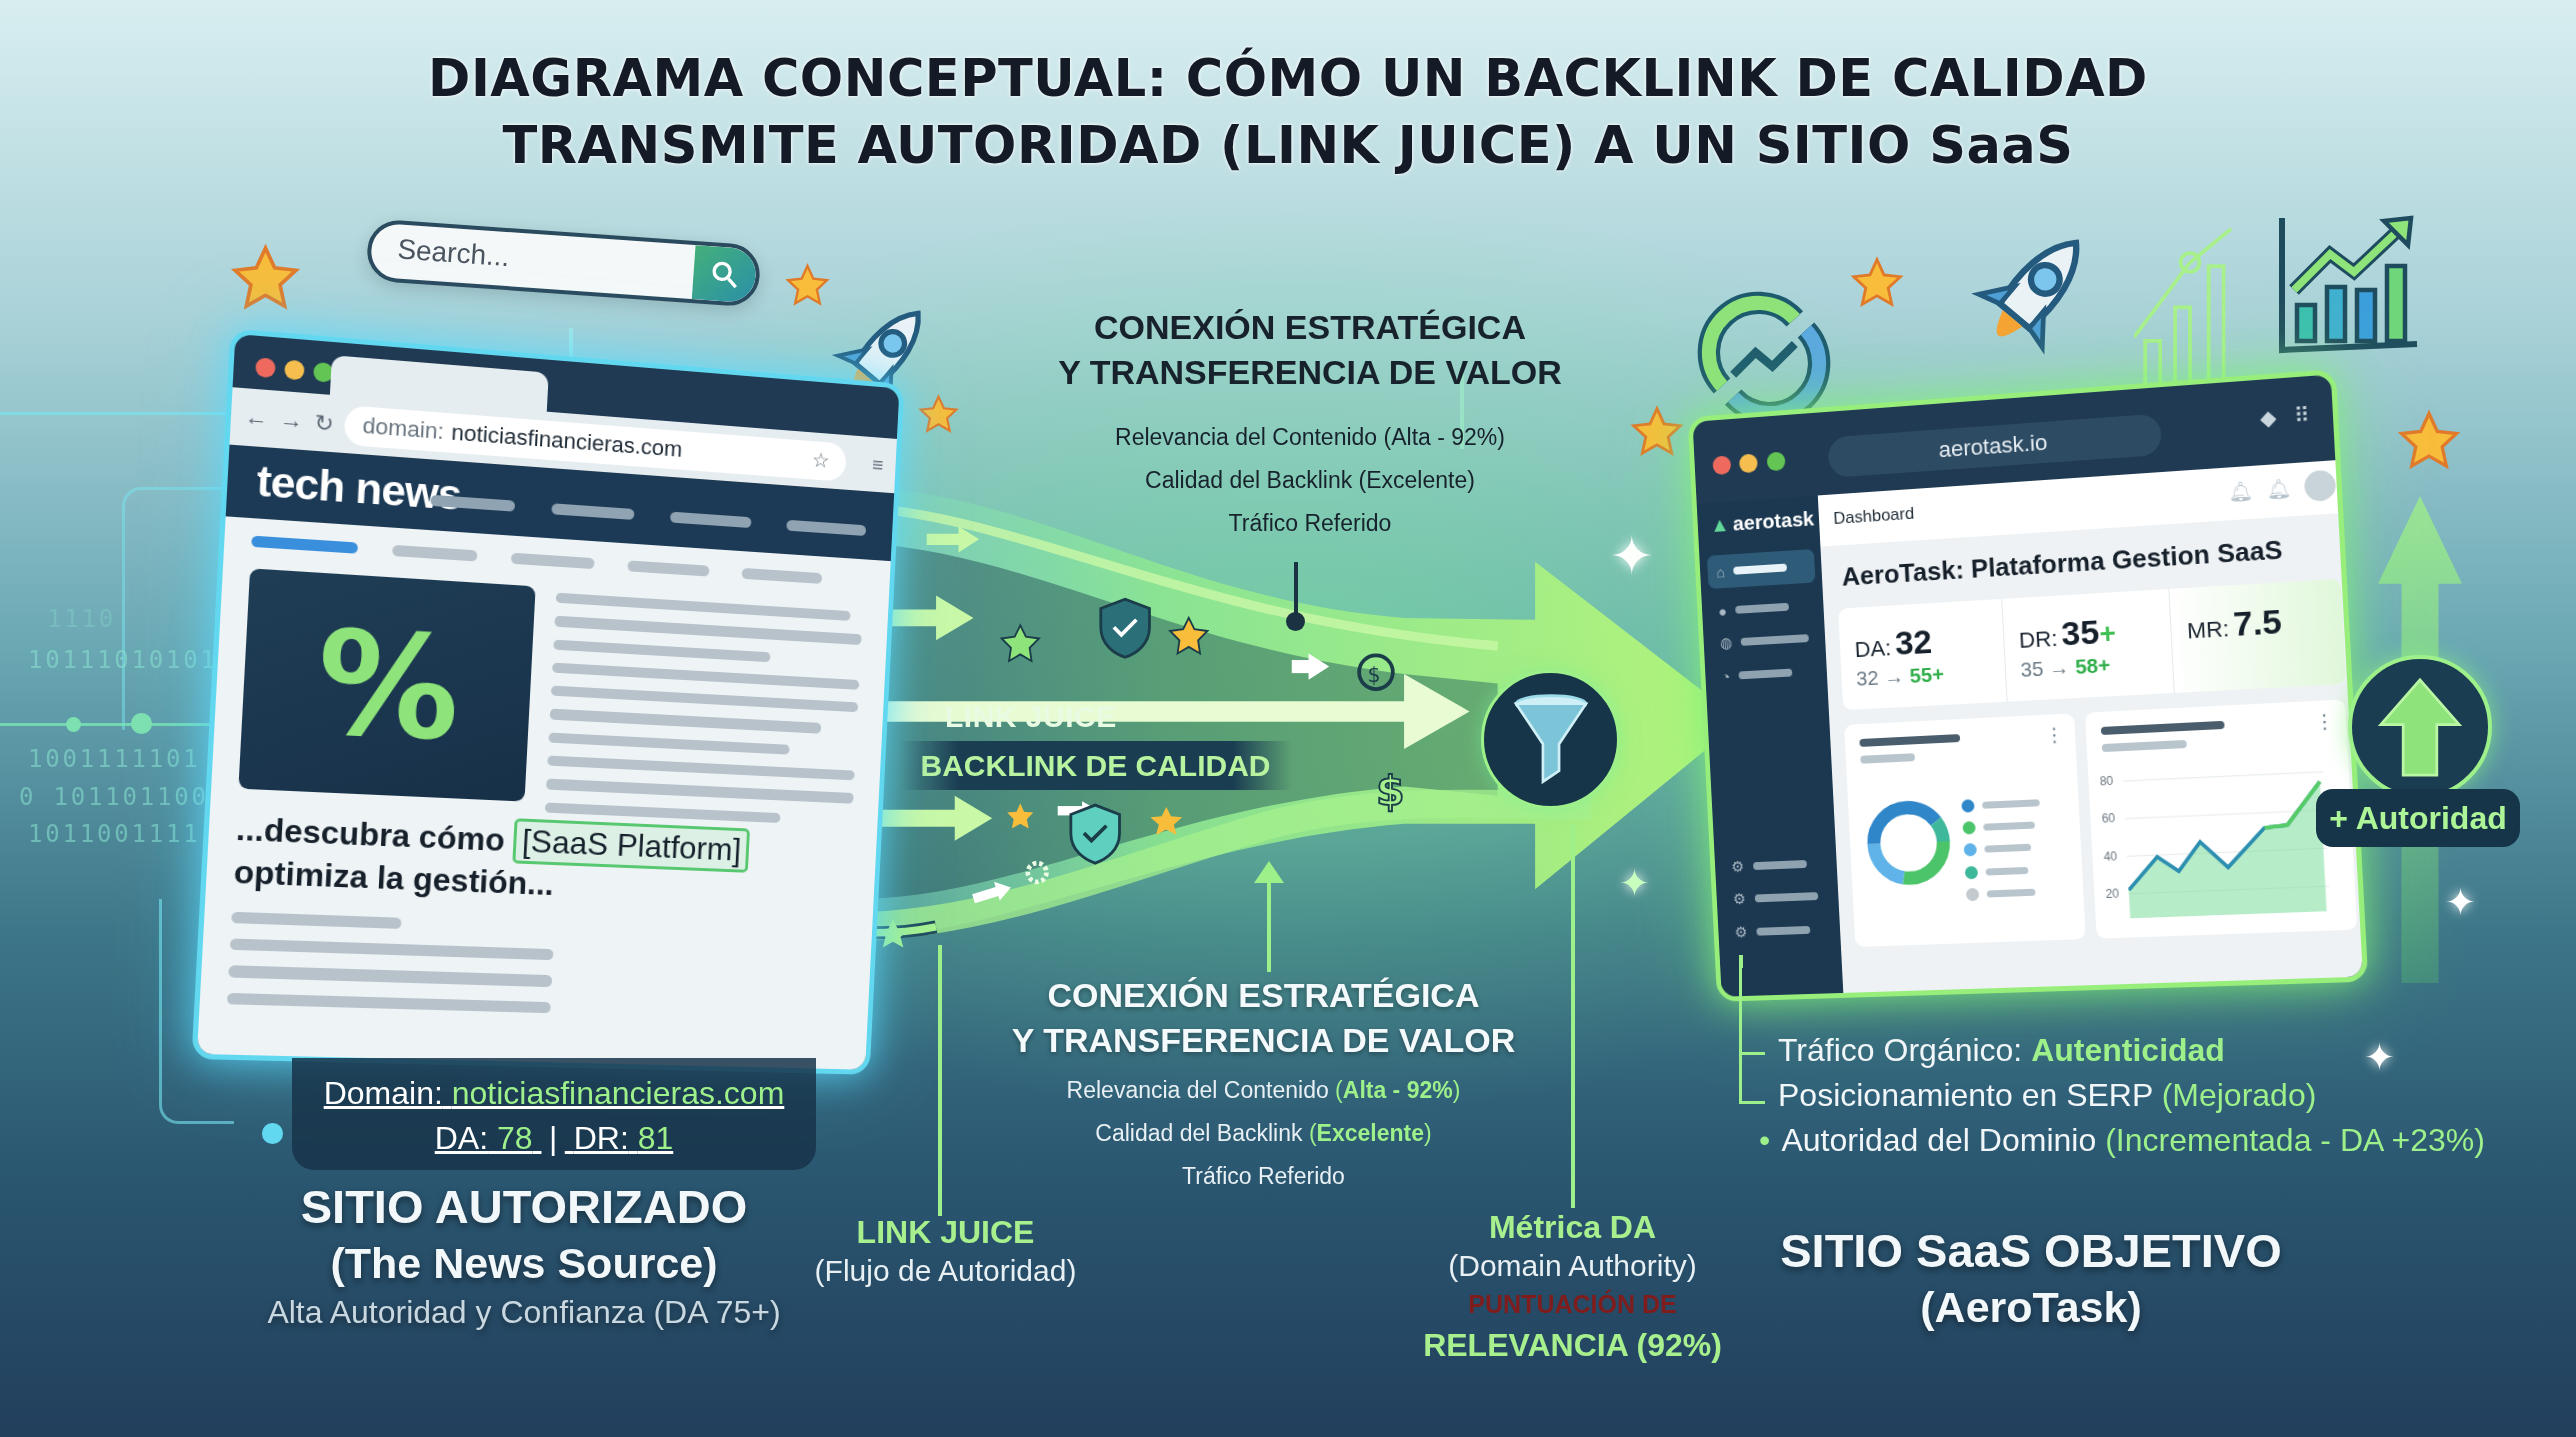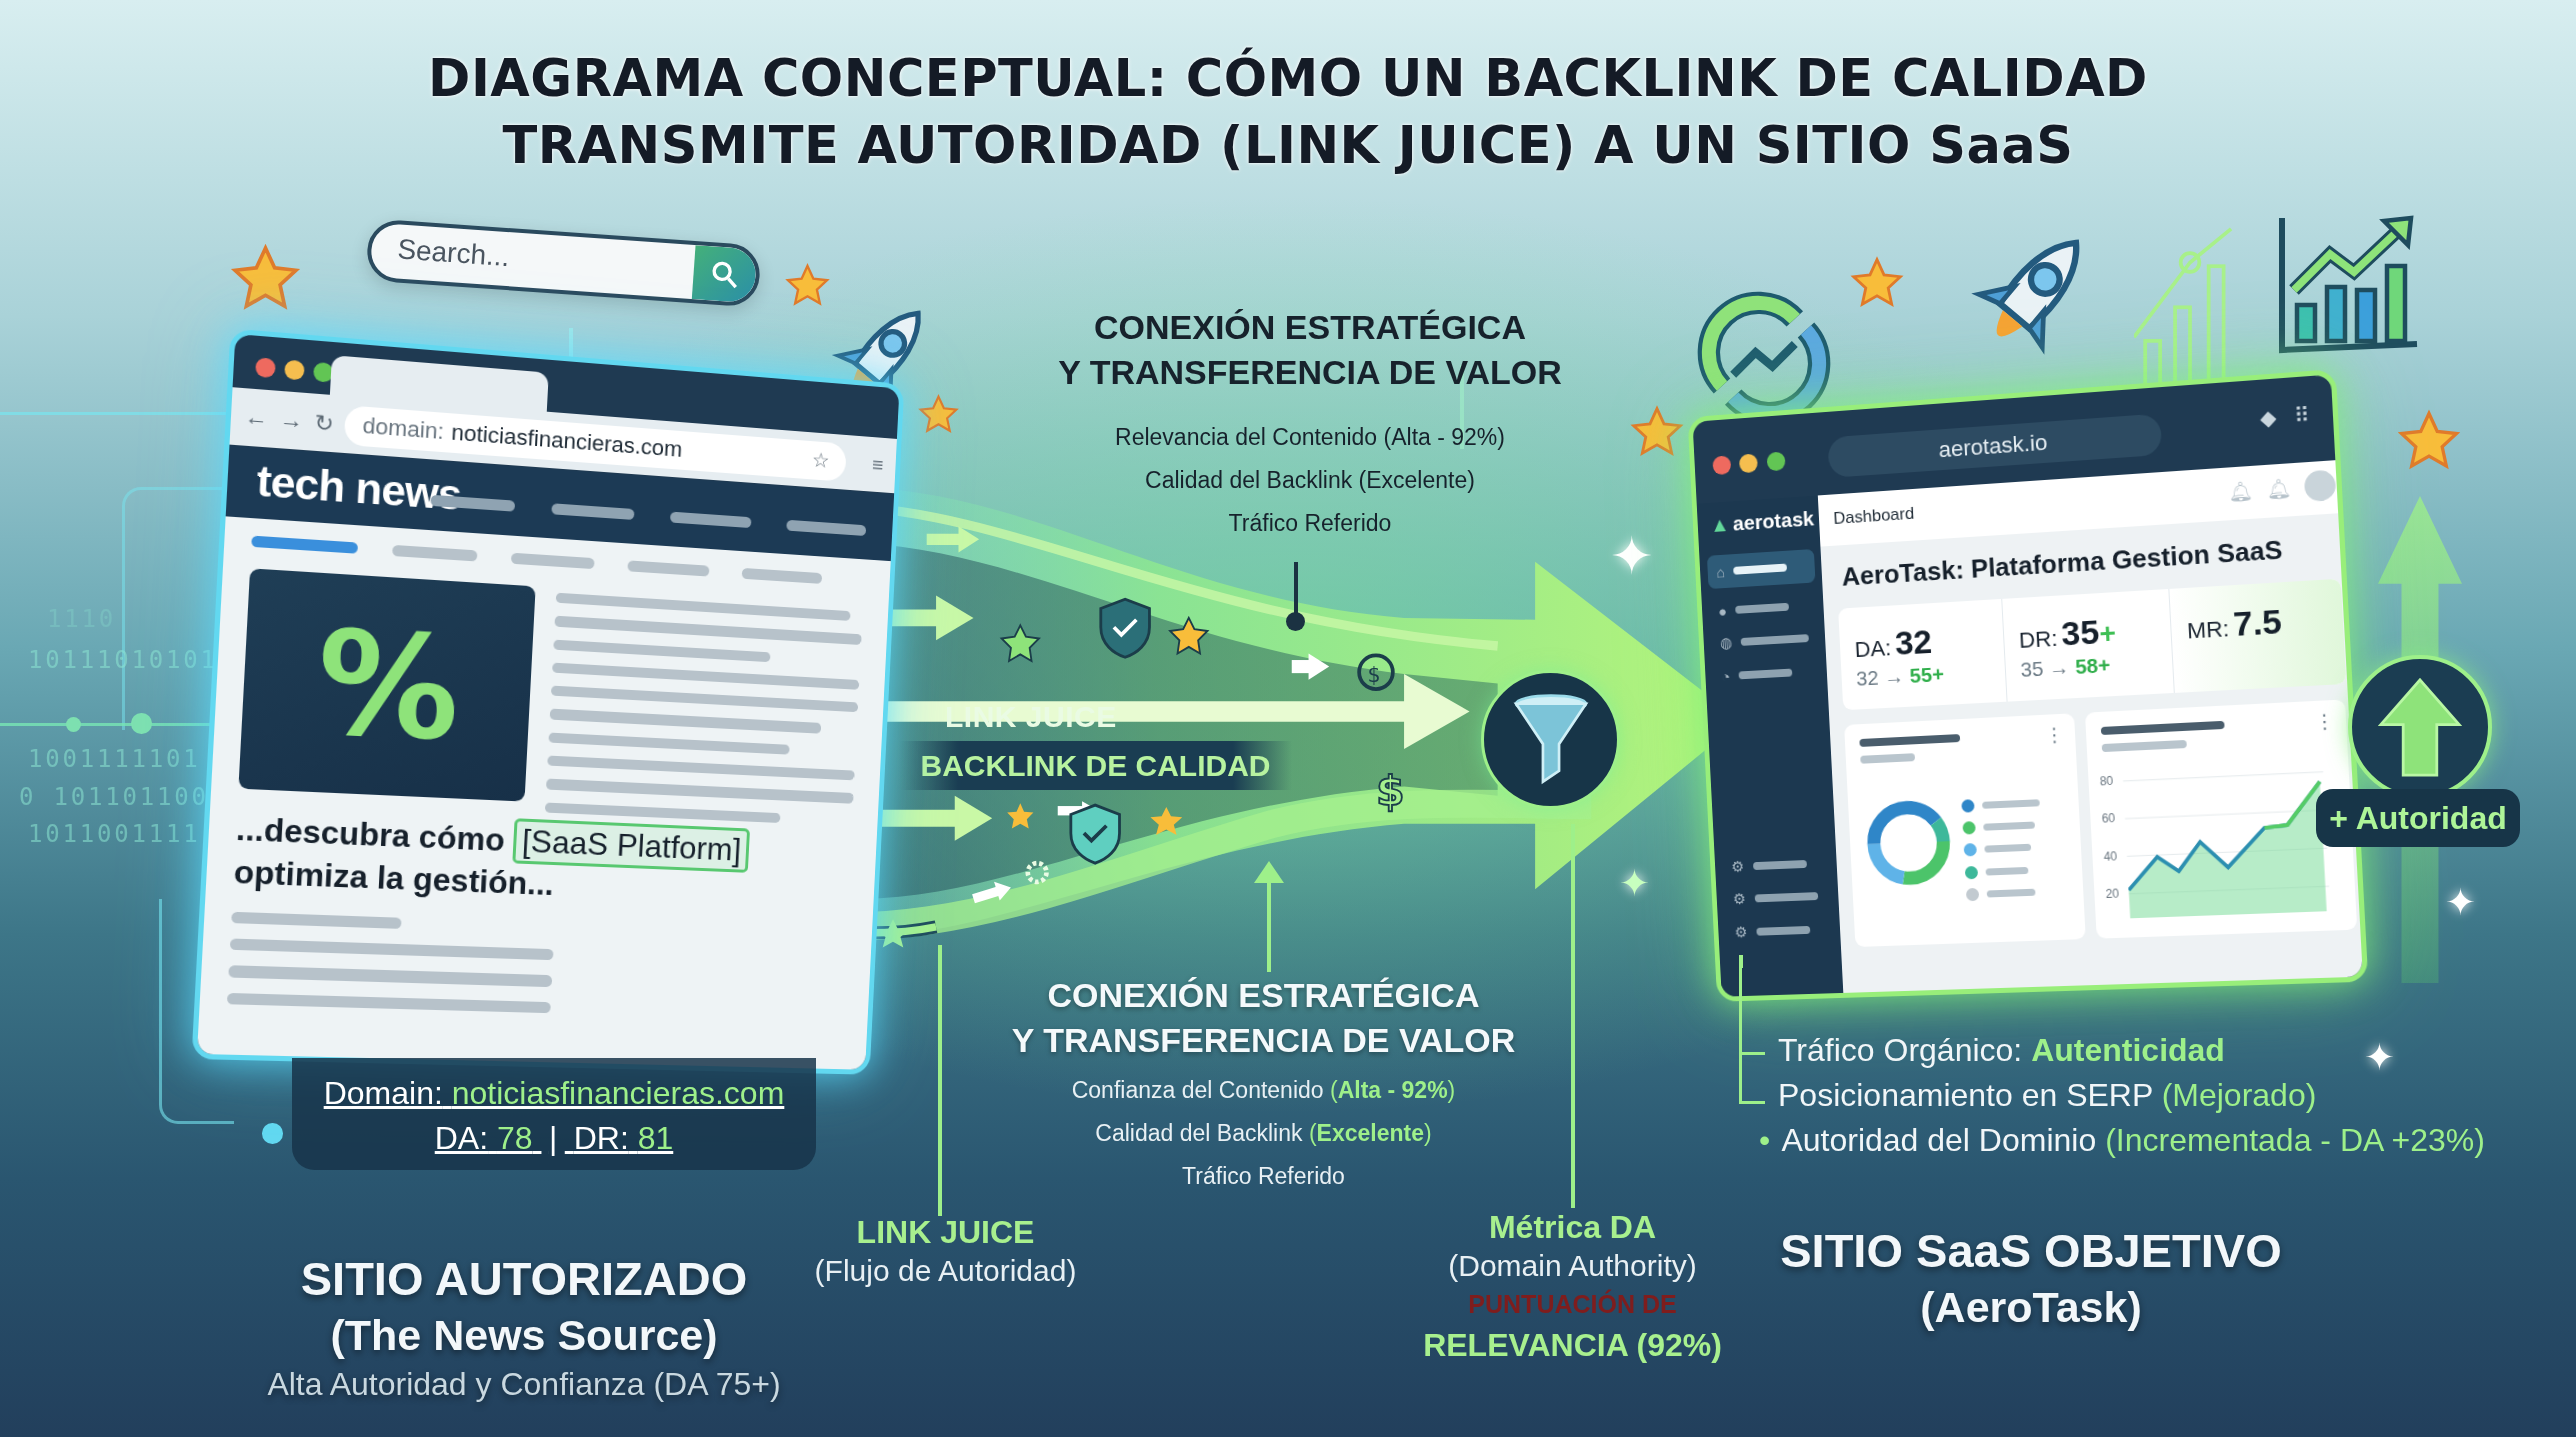--- a/index.html
+++ b/index.html
@@ -456,21 +456,21 @@
   </div>
   <div>
     <span>DA:</span>
     <span class="green-text">78</span>
     <span style="margin:0 7.5px;">|</span>
     <span>DR:</span>
     <span class="green-text">81</span>
   </div>
 </div>
 
-<div class="caption-big" style="left:187px;top:1250px;width:674px;">
+<div class="caption-big" style="left:187px;top:1178px;width:674px;">
   <div style="font-size:47px;line-height:58px;">SITIO AUTORIZADO</div>
   <div style="font-size:43px;line-height:54px;">(The News Source)</div>
   <div class="caption-sub" style="line-height:45px;">Alta Autoridad y Confianza (DA 75+)</div>
 </div>
 
 <div class="anno" style="left:973px;top:305px;width:674px;">
   <div class="anno-h">CONEXIÓN ESTRATÉGICA</div>
   <div class="anno-h" style="margin-bottom:20.6px;">Y TRANSFERENCIA DE VALOR</div>
   <div class="anno-p">Relevancia del Contenido (Alta - 92%)</div>
   <div class="anno-p">Calidad del Backlink (Excelente)</div>
@@ -478,21 +478,21 @@
 </div>
 <div class="leader dark" style="left:1294px;top:562px;height:58px;"></div>
 <div class="abs" style="left:1286px;top:612px;width:19px;height:19px;border-radius:50%;background:#1b3242;"></div>
 
 <div class="leader" style="left:1267px;top:865px;height:107px;"></div>
 <div class="abs" style="left:1254px;top:861px;width:0;height:0;border-left:15px solid transparent;border-right:15px solid transparent;border-bottom:22.5px solid #9ef08a;"></div>
 <div class="anno light" style="left:945px;top:973px;width:637px;">
   <div class="anno-h">CONEXIÓN ESTRATÉGICA</div>
   <div class="anno-h" style="margin-bottom:5.6px;">Y TRANSFERENCIA DE VALOR</div>
   <div class="anno-p">
-    <span>Confianza del Contenido </span><span class="green-text">(</span><span class="green-text" style="font-weight:bold">Alta - 92%</span><span class="green-text">)</span>
+    <span>Relevancia del Contenido </span><span class="green-text">(</span><span class="green-text" style="font-weight:bold">Alta - 92%</span><span class="green-text">)</span>
   </div>
   <div class="anno-p">
     <span>Calidad del Backlink </span><span class="green-text">(</span><span class="green-text" style="font-weight:bold">Excelente</span><span class="green-text">)</span>
   </div>
   <div class="anno-p">Tráfico Referido</div>
 </div>
 
 <div class="leader" style="left:938px;top:945px;height:271px;"></div>
 <div class="anno" style="left:805px;top:1213px;width:281px;">
   <div style="font-weight:bold;font-size:32px;line-height:39px;color:#a8f08e;">LINK JUICE</div>

